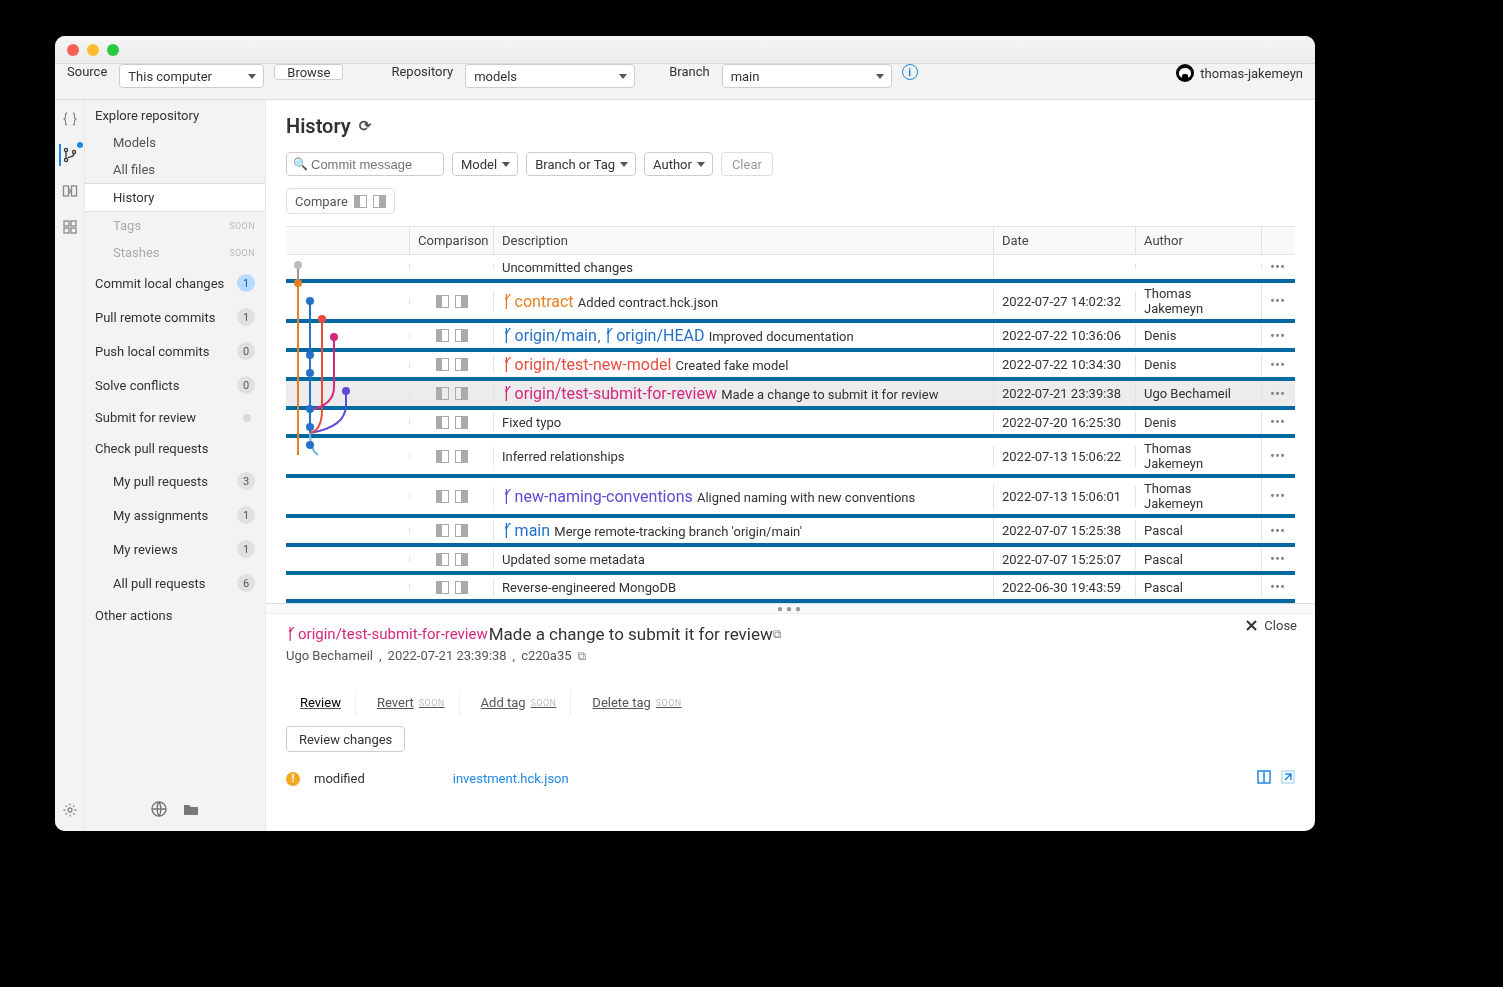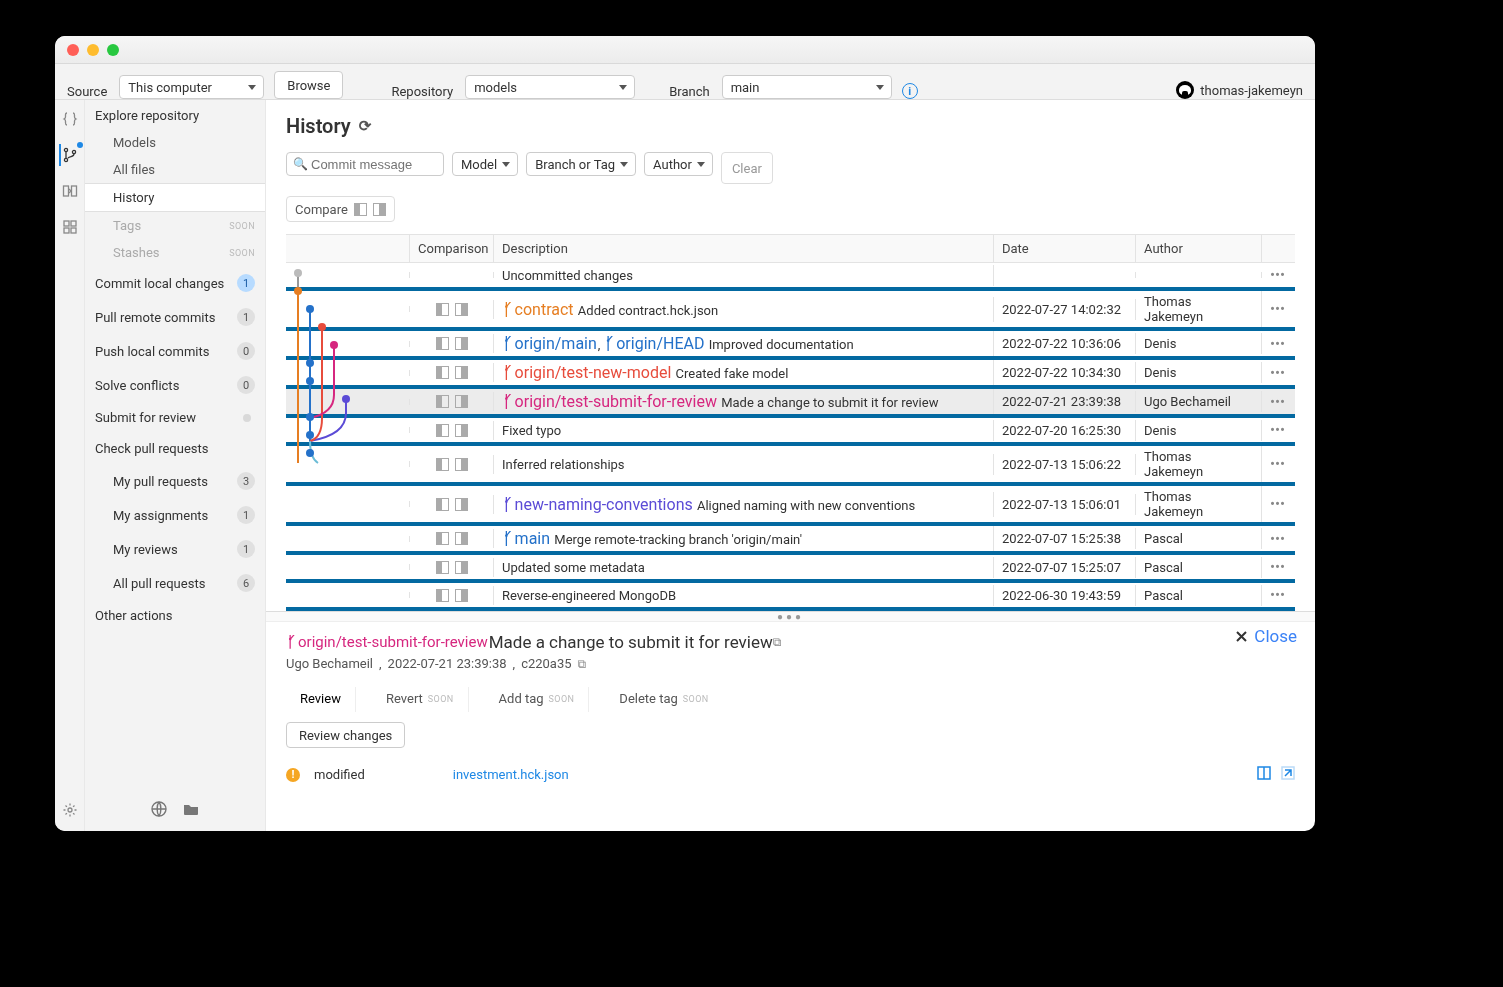--- a/index.html
+++ b/index.html
@@ -5,25 +5,25 @@
   * { box-sizing: border-box; margin:0; padding:0; }
   body { background:#000; width:1503px; height:987px; font-family:-apple-system,BlinkMacSystemFont,"Segoe UI",Roboto,Helvetica,Arial,sans-serif; font-size:13px; color:#333; overflow:hidden;}
   .window { position:absolute; left:55px; top:36px; width:1260px; height:795px; background:#fff; border-radius:10px; overflow:hidden; box-shadow:0 0 0 1px rgba(0,0,0,.1);}
   
   .titlebar { height:28px; background:linear-gradient(#f6f6f6,#ececec); border-bottom:1px solid #d9d9d9; display:flex; align-items:center; }
   .traf { display:flex; gap:8px; margin-left:12px;}
   .dot{ width:12px;height:12px;border-radius:50%;}
   .dot.red{background:#ff5f57;} .dot.yellow{background:#febc2e;} .dot.green{background:#28c840;}
   .titlebar .title{flex:1;text-align:center;font-size:13px;color:#333;font-weight:600;}
   
-  .toolbar{ height:36px; background:#f3f3f3; border-bottom:1px solid #ddd; display:flex; align-items:flex-end; padding:0 12px; gap:10px;}
+  .toolbar{ height:36px; background:#f3f3f3; border-bottom:1px solid #ddd; display:flex; align-items:flex-start; padding:0 12px; gap:10px;}
   .toolbar .label{font-size:13px;color:#333; margin-right:2px;}
   .sel{ height:24px; border:1px solid #ccc; border-radius:4px; background:#fff; font-size:13px; padding:0 20px 0 8px; position:relative; display:inline-flex; align-items:center; min-width:110px; cursor:pointer;}
   .sel::after{content:"";position:absolute;right:7px;top:9px;border-left:4px solid transparent;border-right:4px solid transparent;border-top:5px solid #555;}
-  .btn{height:28px;border:1px solid #ccc;border-radius:4px;background:#fff;padding:0 12px;display:inline-flex;align-items:center;font-size:13px;cursor:pointer;}
+  .btn{height:16px;border:1px solid #ccc;border-radius:4px;background:#fff;padding:0 12px;display:inline-flex;align-items:center;font-size:13px;cursor:pointer;}
   .info-icon{color:#1E88E5;font-weight:bold;width:16px;height:16px;border:1.6px solid #1E88E5;border-radius:50%;display:inline-flex;align-items:center;justify-content:center;font-size:11px;}
   .user{display:flex;align-items:center;gap:6px;margin-left:auto;}
   .gh-icon{width:18px;height:18px;background:#000;border-radius:50%;position:relative;}
   .gh-icon::before{content:"";position:absolute;left:3px;top:4px;width:12px;height:10px;background:#fff;border-radius:50% 50% 40% 40%;}
   .gh-icon::after{content:"";position:absolute;left:6px;top:10px;width:6px;height:6px;background:#000;border-radius:2px;}
   
   .shell{ display:flex; height: calc(100% - 64px);}
   .rail{width:30px;border-right:1px solid #e8e8e8;background:#f3f3f3;display:flex;flex-direction:column;align-items:center;padding-top:8px;gap:14px;}
   .rail-btn{width:22px;height:22px;display:flex;align-items:center;justify-content:center;cursor:pointer;color:#666;border-radius:3px;}
   .rail-btn.active{color:#000;box-shadow:inset 2px 0 0 #1E88E5; border-radius:0;}
@@ -44,21 +44,21 @@
   .sidebar-footer{margin-top:auto;display:flex;justify-content:center;gap:14px;padding:10px 0;color:#777;}
   
   .main{flex:1;display:flex;flex-direction:column;overflow:hidden;}
   .main-inner{padding:14px 20px 0 20px;}
   h1.hdr{font-size:20px;font-weight:600;display:flex;align-items:center;gap:8px;}
   .refresh-icon{font-size:15px;color:#555;}
   .filters{display:flex;gap:8px;margin-top:14px;}
   .searchbox{position:relative;}
   .searchbox input{width:158px;height:24px;border:1px solid #ccc;border-radius:4px;padding:0 6px 0 24px;font-size:13px;}
   .searchbox .mag{position:absolute;left:7px;top:5px;color:#666;font-size:12px;}
-  .clearbtn{height:32px;border:1px solid #ddd;border-radius:4px;background:#fff;color:#999;padding:0 10px;font-size:13px;cursor:pointer;display:inline-flex;align-items:center;}
+  .clearbtn{height:24px;border:1px solid #ddd;border-radius:4px;background:#fff;color:#999;padding:0 10px;font-size:13px;cursor:pointer;display:inline-flex;align-items:center;}
   .compare-row{margin-top:12px;}
   .compbtn{height:26px;border:1px solid #ddd;border-radius:4px;background:#fff;color:#555;padding:0 8px;font-size:13px;display:inline-flex;align-items:center;gap:6px;}
   .halfbox{width:13px;height:13px;border:1px solid #aaa;display:inline-block;position:relative;}
   .halfbox::before{content:"";position:absolute;left:0;top:0;width:50%;height:100%;background:#aaa;}
   .halfbox.right::before{left:50%;}
   
   .thead{display:flex;border-top:1px solid #e3e3e3;border-bottom:1px solid #e3e3e3;background:#f9f9f9;margin-top:12px;font-size:13px;color:#444;}
   .thead .c{padding:6px 8px;}
   .c-graph{width:124px;border-right:1px solid #e3e3e3;}
   .c-comp{width:84px;border-right:1px solid #e3e3e3;}
@@ -80,23 +80,23 @@
   .chip.pink{color:#d6277f;}
   .chip.indigo{color:#5b4bd6;}
   .comp-pair{display:flex;gap:6px;justify-content:center;}
   .dots{color:#888;font-size:15px;}
   
   .detail{border-top:1px solid #ddd;flex:1;display:flex;flex-direction:column;position:relative;}
   .grip{height:10px;display:flex;align-items:center;justify-content:center;color:#999;font-size:10px;letter-spacing:3px;border-bottom:1px solid #eee;background:#fafafa; cursor:row-resize;}
   .detail-inner{padding:10px 20px 14px 20px;}
   .detail-title{font-size:17px;display:flex;align-items:center;gap:0;}
   .detail-title .chip{font-size:15px;}
-  .close{position:absolute;right:18px;top:14px;display:flex;align-items:center;gap:6px;color:#3b82f6;cursor:pointer;font-size:17px;}
+  .close{position:absolute;right:18px;top:14px;display:flex;align-items:center;gap:6px;color:#404040;cursor:pointer;font-size:13px;}
   .detail-sub{font-size:13px;color:#555;margin-top:4px;display:flex;align-items:center;gap:6px;}
-  .tabs{display:flex;gap:16px;margin-top:16px;font-size:13px;color:#555;}
+  .tabs{display:flex;gap:7px;margin-top:28px;font-size:13px;color:#555;text-decoration:underline;}
   .tab{padding:4px 14px 6px 14px;border-right:1px solid #eee;cursor:pointer;display:flex;align-items:center;gap:5px;}
   .tab:last-child{border-right:none;}
   .tab .soon-badge{font-size:9px;color:#bbb;}
   .tab.active{color:#000;}
   .rcbtn{margin-top:10px;height:26px;border:1px solid #ccc;border-radius:4px;background:#fff;padding:0 12px;font-size:13px;display:inline-flex;align-items:center;cursor:pointer;}
   .file-row{margin-top:12px;display:flex;align-items:center;gap:14px;padding:6px 0;}
   .file-row .status-dot{width:14px;height:14px;border-radius:50%;background:#f5a623;color:#fff;font-size:11px;display:flex;align-items:center;justify-content:center;font-weight:bold;}
   .file-row .fname{color:#1E88E5;}
   .file-row .right-icons{margin-left:auto;display:flex;gap:10px;color:#1E88E5;}
   .copy-ico{color:#888;font-size:12px;}

